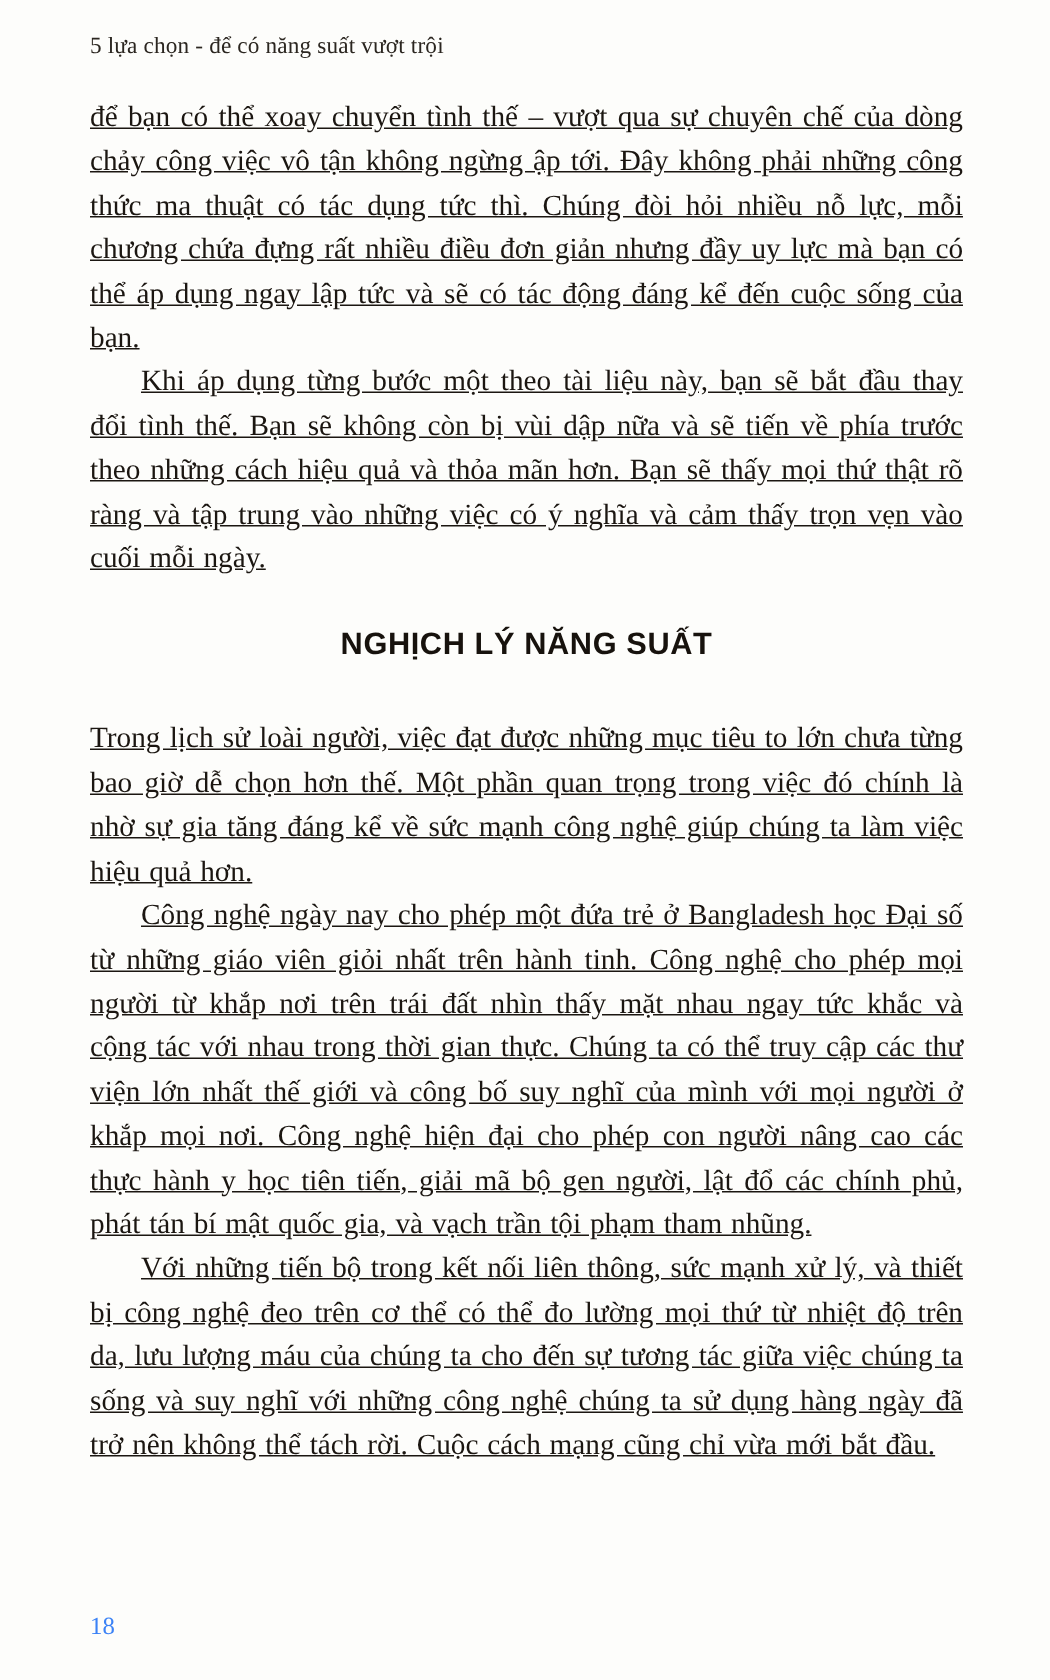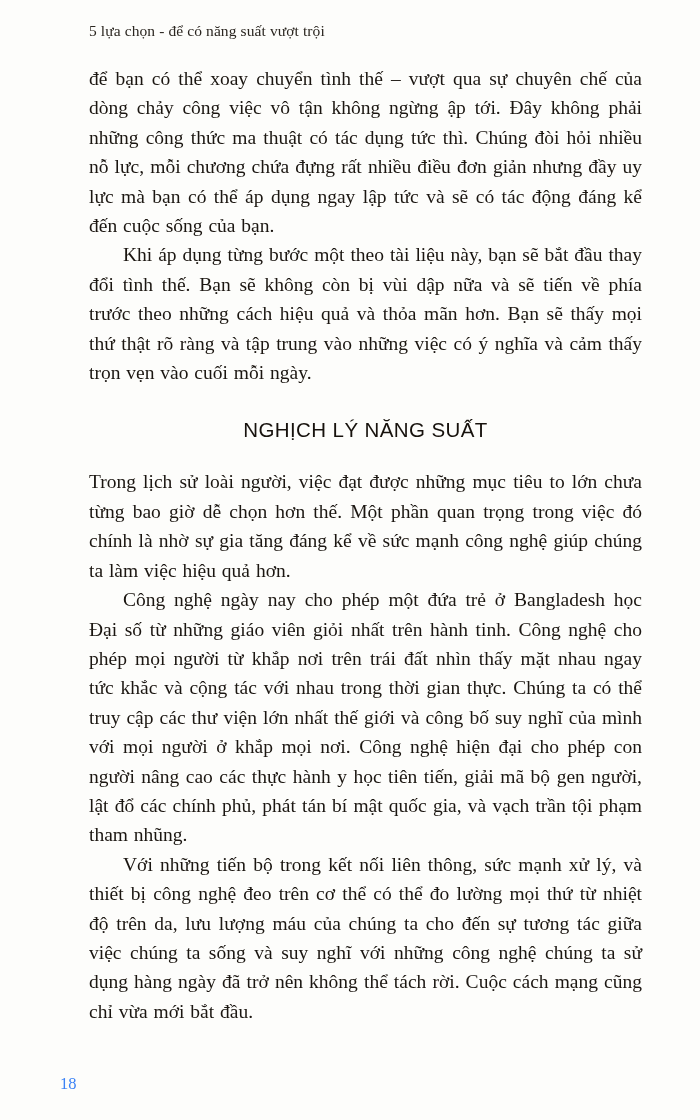--- a/index.html
+++ b/index.html
@@ -12,47 +12,48 @@
     background: #fdfdfb;
     font-family: "Liberation Serif", "DejaVu Serif", serif;
     color: #1b1611;
     overflow: hidden;
   }
   .page {
     position: relative;
     width: 700px;
     height: 1120px;
     box-sizing: border-box;
-    padding: 22px 58px 0 89px;
+    padding: 22px 58px 0 60px;
   }
   .running-header {
     font-size: 15.5px;
     color: #2b2620;
     letter-spacing: 0.1px;
     margin-bottom: 24px;
   }
   .body-text p {
     margin: 0;
     font-size: 19.5px;
     line-height: 29.4px;
     text-align: justify;
     text-indent: 34px;
     word-spacing: 1px;
+    text-decoration: underline;
   }
   .body-text p.no-indent {
     text-indent: 0;
   }
   h2.section-heading {
     font-family: "Liberation Sans", "DejaVu Sans", sans-serif;
-    font-weight: normal;
+    font-weight: bold;
     font-size: 20.5px;
     color: #17120d;
     text-align: center;
     letter-spacing: 0.4px;
-    margin: 31px 0 25px 0;
+    margin: 31px 0 36px 0;
   }
   .page-number {
     position: absolute;
     left: 60px;
     bottom: 26px;
     font-size: 16.5px;
     color: #3b82f6;
   }
 </style>
 </head>

